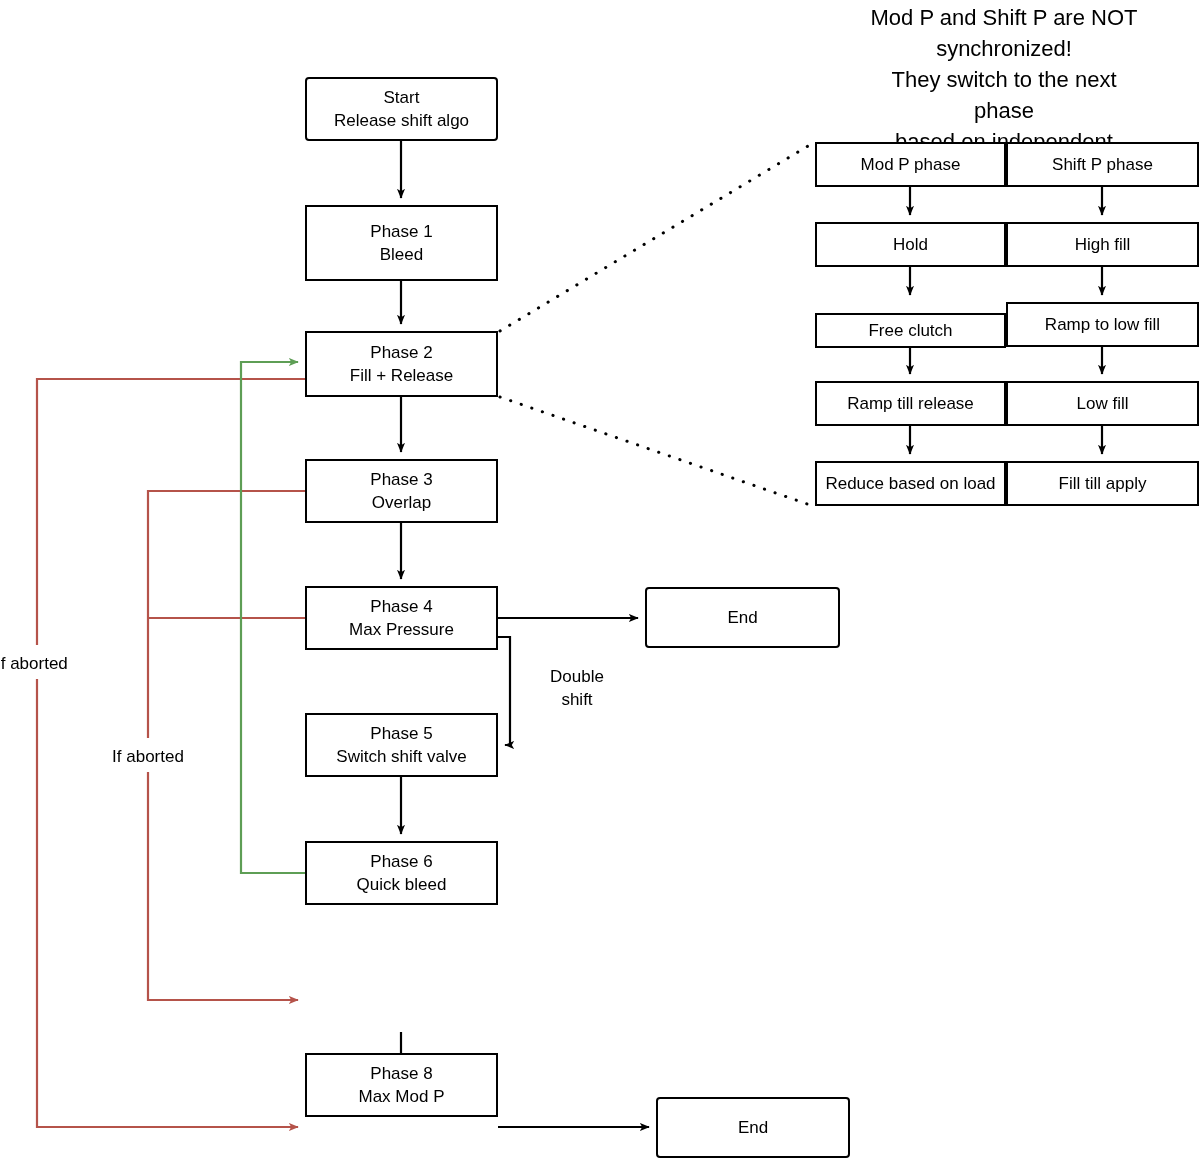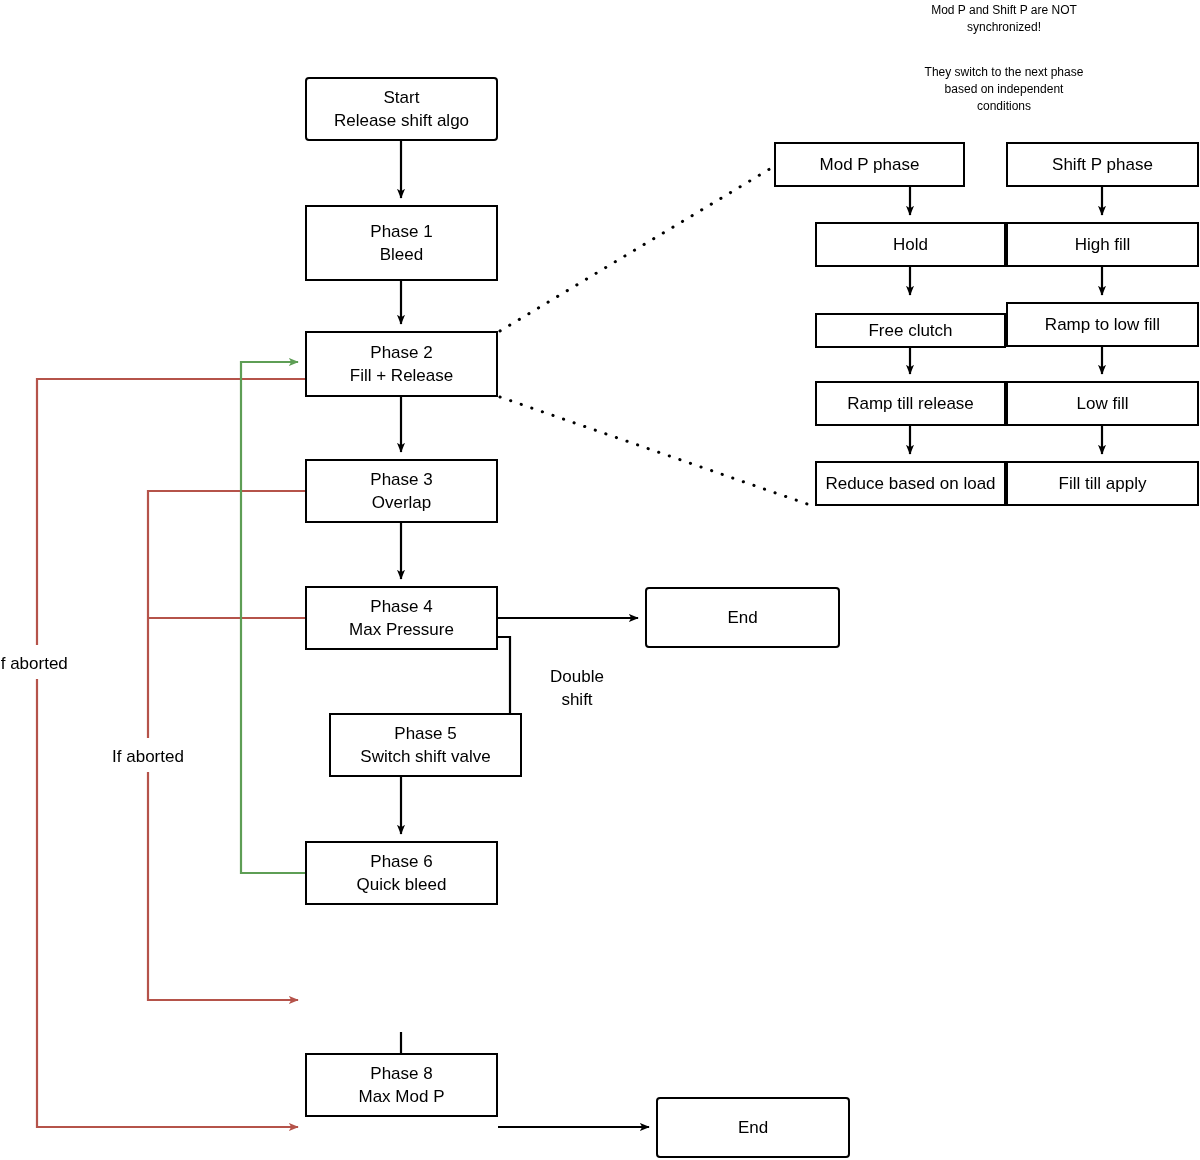--- a/index.html
+++ b/index.html
@@ -48,21 +48,21 @@
     justify-content: center;
     text-align: center;
     font-size: 17px;
     line-height: 1.25;
     color: #000000;
     padding: 2px 6px;
   }
   .note {
     position: absolute;
     text-align: center;
-    font-size: 12px;
+    font-size: 22px;
     line-height: 1.42;
     color: #000000;
     white-space: pre-line;
   }
   .elabel {
     position: absolute;
     font-size: 17px;
     line-height: 1.38;
     color: #000000;
     background: #ffffff;
@@ -137,21 +137,21 @@
 Fill + Release</span>
   </div>
   <div class="node" style="left:305px; top:459px; width:193px; height:64px;">
     <span class="nlines">Phase 3
 Overlap</span>
   </div>
   <div class="node" style="left:305px; top:586px; width:193px; height:64px;">
     <span class="nlines">Phase 4
 Max Pressure</span>
   </div>
-  <div class="node" style="left:305px; top:713px; width:193px; height:64px;margin-left:24px;">
+  <div class="node" style="left:305px; top:713px; width:193px; height:64px;">
     <span class="nlines">Phase 5
 Switch shift valve</span>
   </div>
   <div class="node" style="left:305px; top:841px; width:193px; height:64px;">
     <span class="nlines">Phase 6
 Quick bleed</span>
   </div>
   <div class="node" style="left:305px; top:1053px; width:193px; height:64px;">
     <span class="nlines">Phase 8
 Max Mod P</span>
@@ -162,21 +162,21 @@
   <div class="node rounded" style="left:656px; top:1097px; width:194px; height:61px;">
     <span class="nlines">End</span>
   </div>
 
   <div class="elabel" style="left:540px; top:665px; width:74px;text-align:center;">Double
 shift</div>
   <div class="elabel" style="left:-4px; top:652px; width:90px; text-align:left;">If aborted</div>
   <div class="elabel" style="left:102px; top:745px; width:92px;">If aborted</div>
 
   <div>
-    <div class="cell" style="left:774px; top:142px; width:191px; height:45px;">Mod P phase</div>
+    <div class="cell" style="left:815px; top:142px; width:191px; height:45px;">Mod P phase</div>
     <div class="cell" style="left:1006px; top:142px; width:193px; height:45px;">Shift P phase</div>
 
     <div class="cell" style="left:815px; top:222px; width:191px; height:45px;">Hold</div>
     <div class="cell" style="left:1006px; top:222px; width:193px; height:45px;">High fill</div>
 
     <div class="cell" style="left:815px; top:313px; width:191px; height:35px;">Free clutch</div>
     <div class="cell" style="left:1006px; top:302px; width:193px; height:45px;">Ramp to low fill</div>
 
     <div class="cell" style="left:815px; top:381px; width:191px; height:45px;">Ramp till release</div>
     <div class="cell" style="left:1006px; top:381px; width:193px; height:45px;">Low fill</div>

